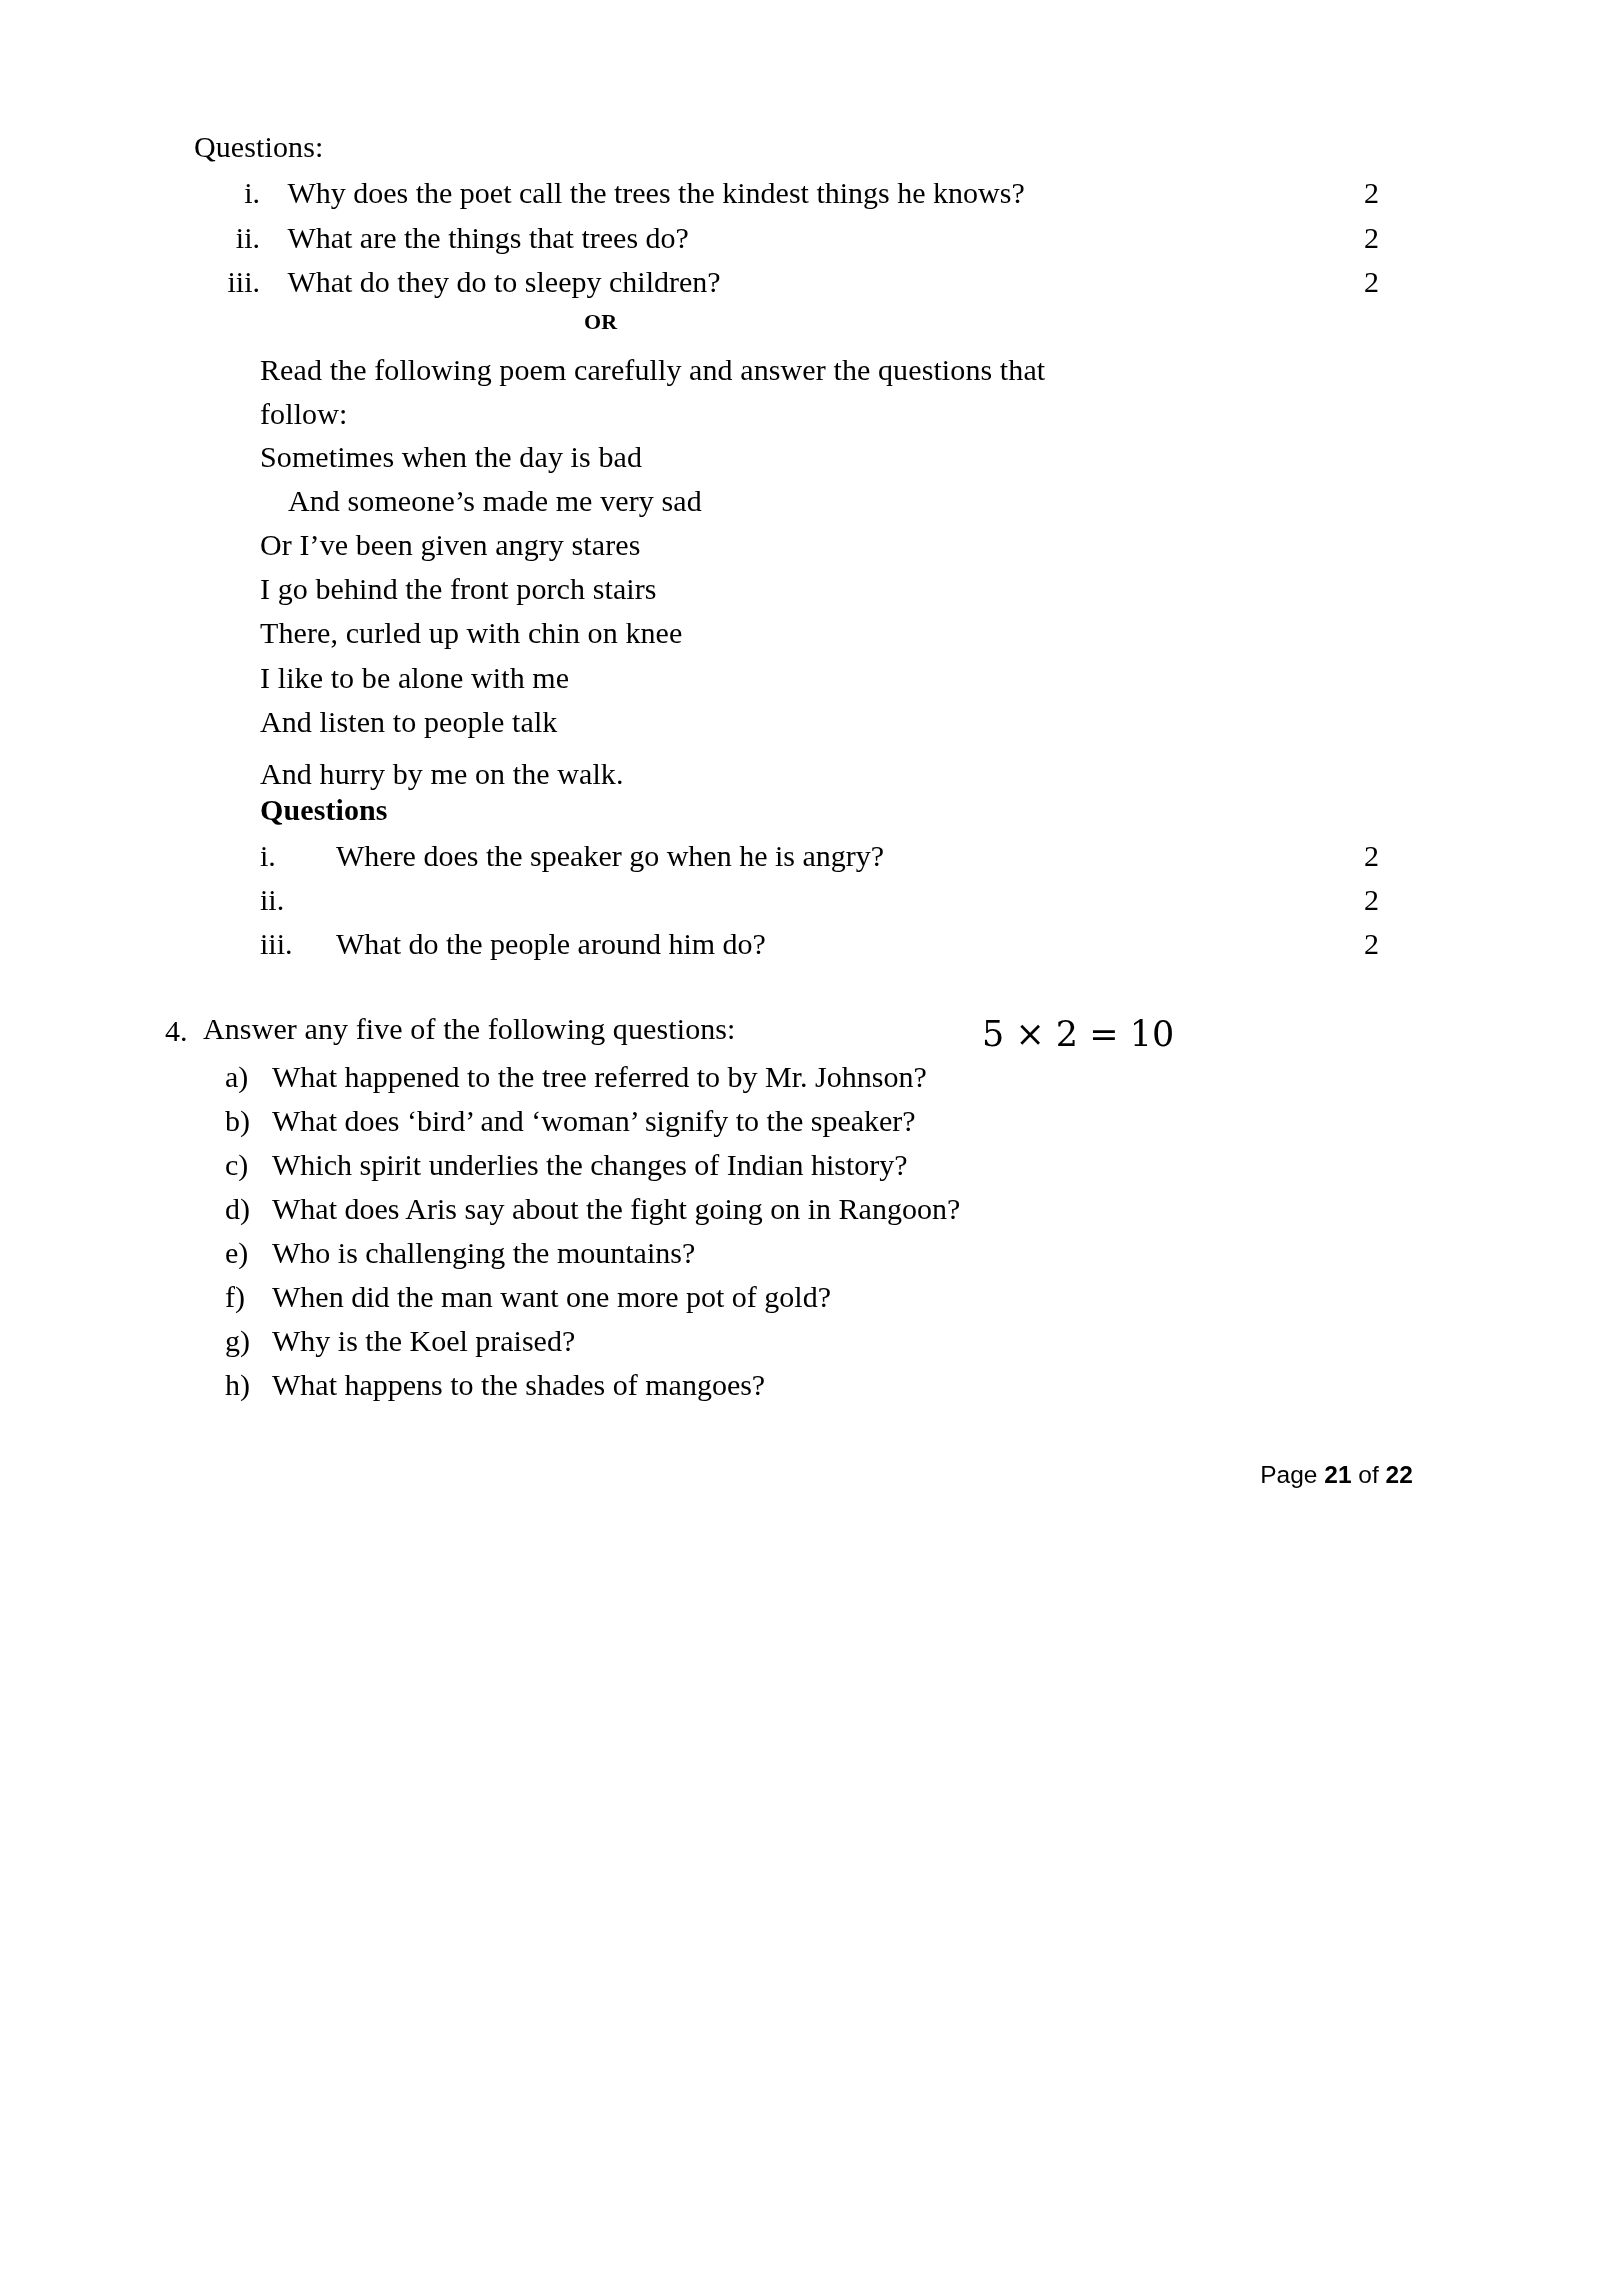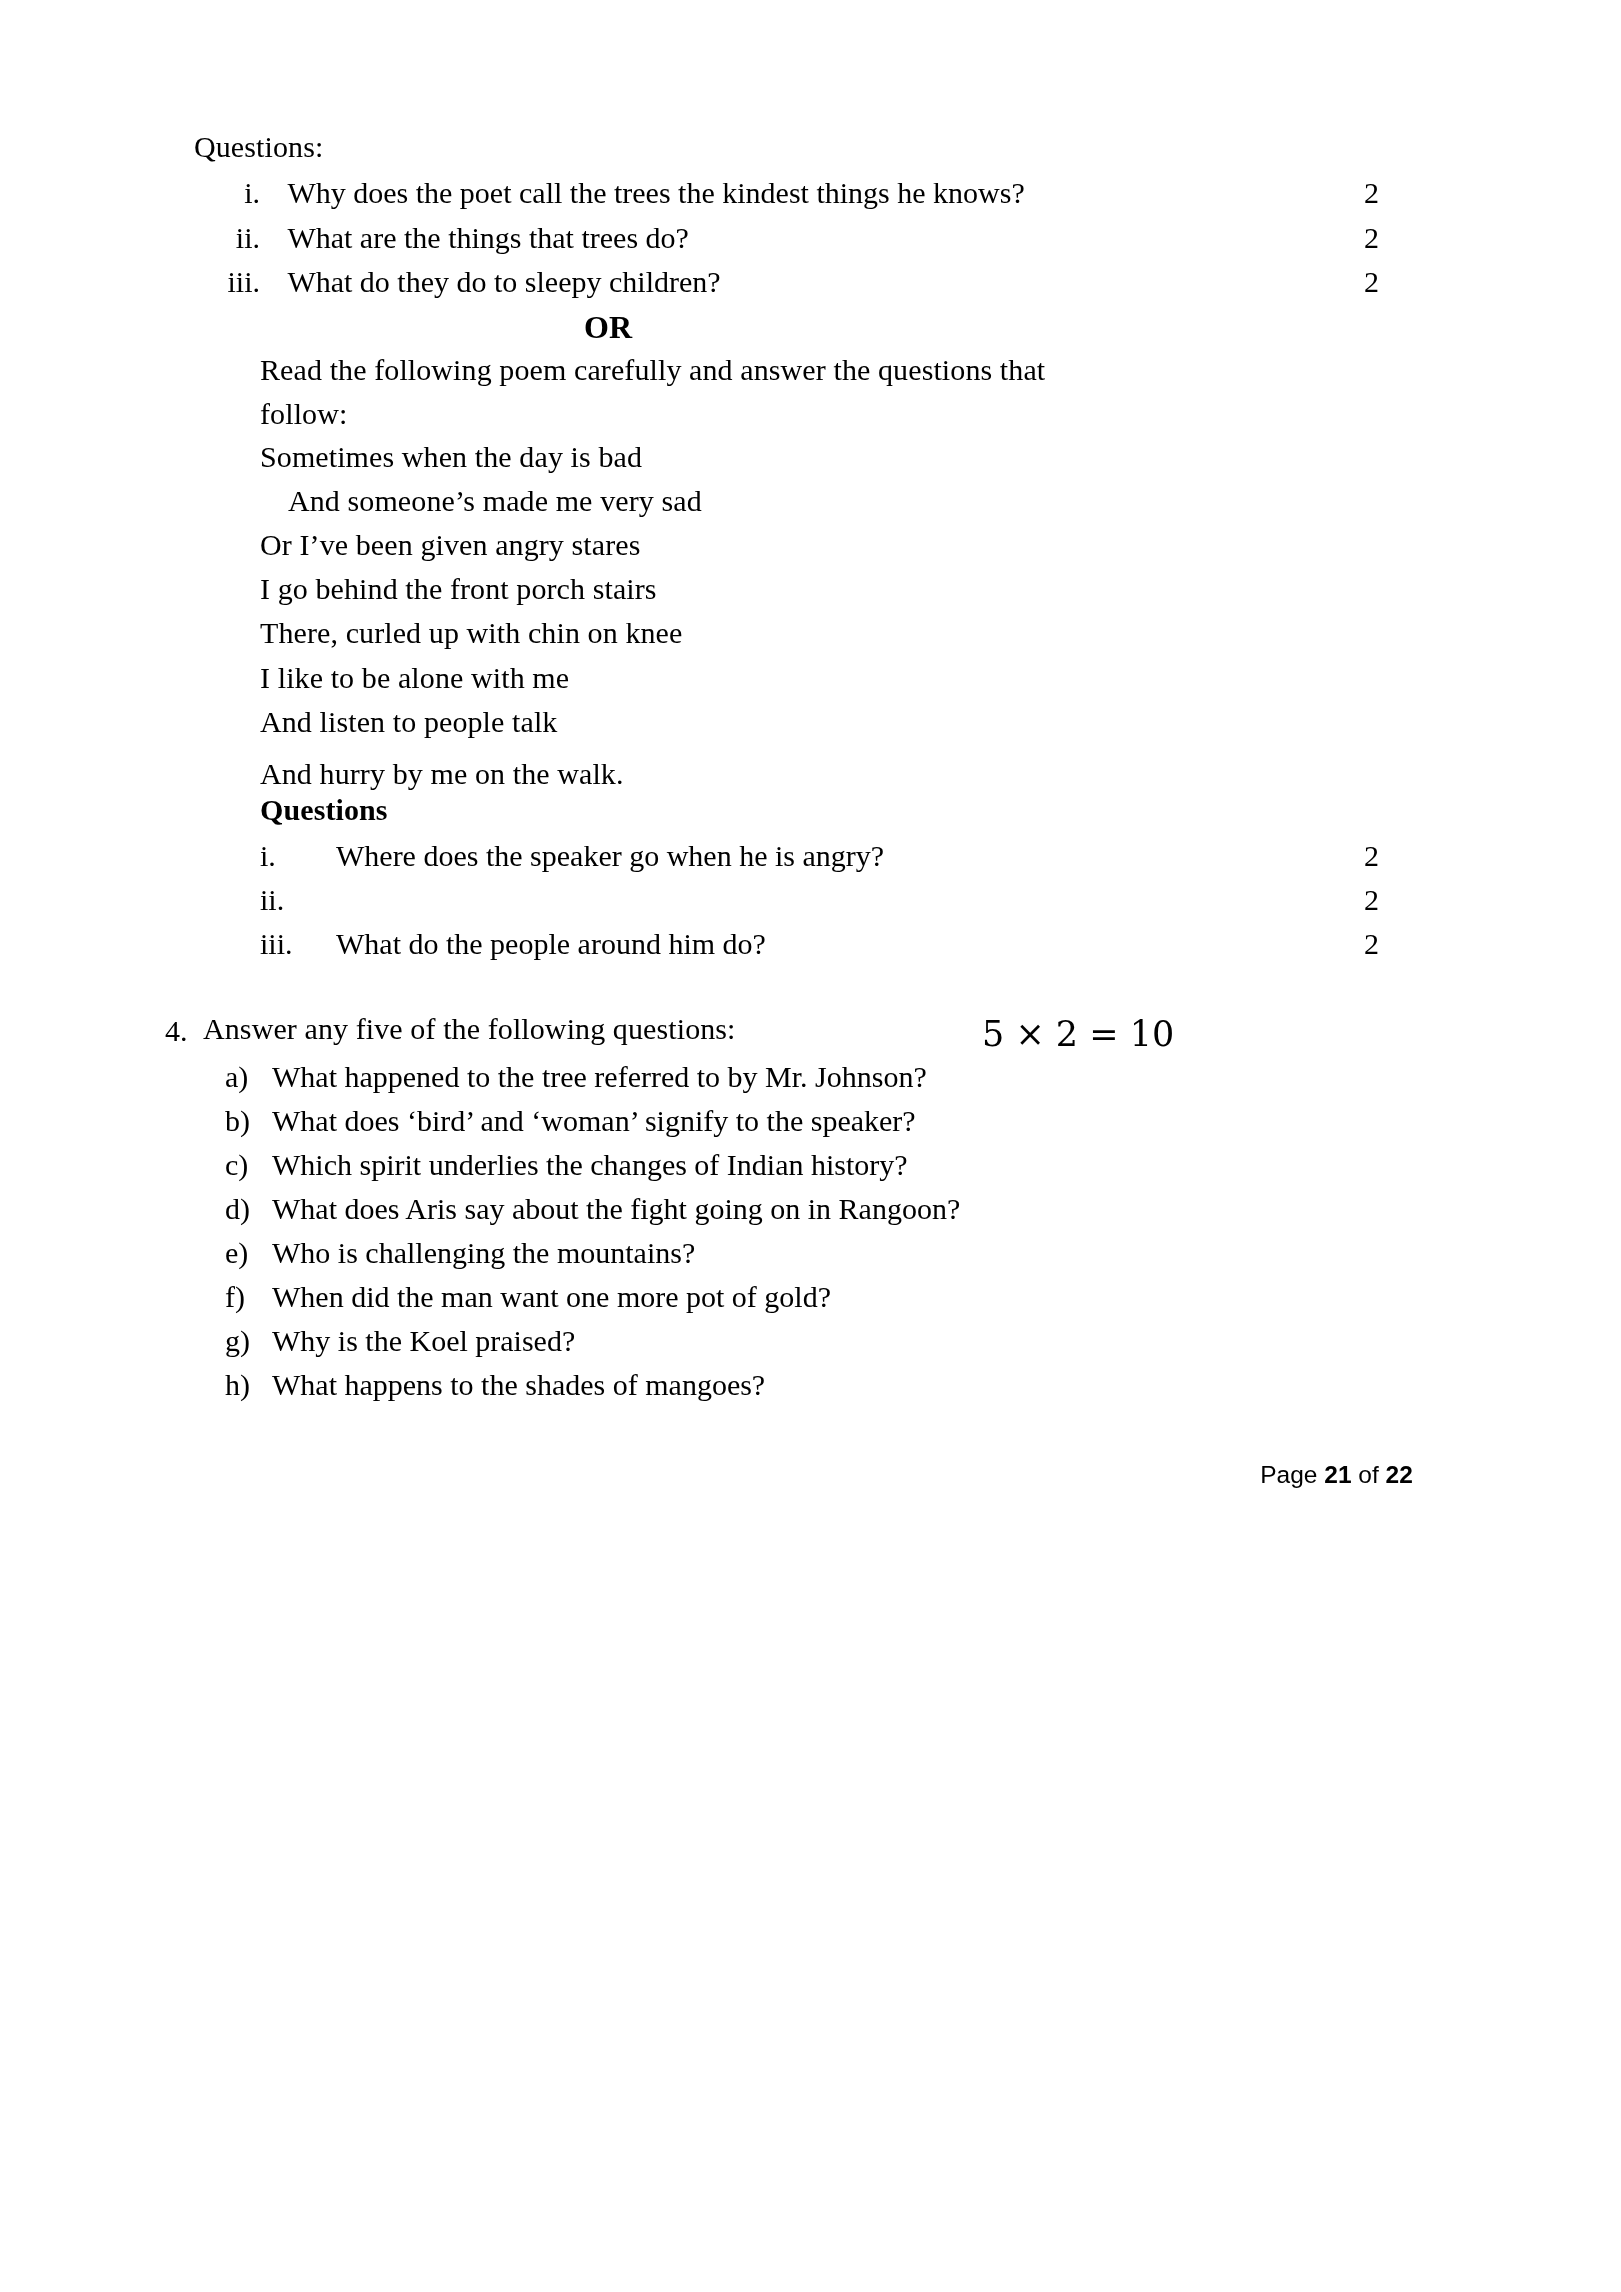--- a/index.html
+++ b/index.html
@@ -115,21 +115,21 @@
     <span class="q-text" style="margin-left:27.4px;">What are the things that trees do?</span>
   </div>
   <div class="marks" style="left:1364px; top:221px;">2</div>
 
   <div class="q-row" style="left:184px; top:265px;">
     <span class="rn-right">iii.</span>
     <span class="q-text" style="margin-left:27.4px;">What do they do to sleepy children?</span>
   </div>
   <div class="marks" style="left:1364px; top:265px;">2</div>
 
-  <div class="abs body-text bold" style="left:584px; top:311px; font-size:32px;">OR</div>
+  <div class="abs body-text bold" style="left:584px; top:311px; font-size:22px;">OR</div>
 
   <div class="abs body-text" style="left:260px; top:355px;">Read the following poem carefully and answer the questions that</div>
   <div class="abs body-text" style="left:260px; top:399px;">follow:</div>
 
   <div class="abs body-text" style="left:260px; top:442px;">Sometimes when the day is bad</div>
   <div class="abs body-text" style="left:260px; top:486px;margin-left:28px;">And someone’s made me very sad</div>
   <div class="abs body-text" style="left:260px; top:530px;">Or I’ve been given angry stares</div>
   <div class="abs body-text" style="left:260px; top:574px;">I go behind the front porch stairs</div>
   <div class="abs body-text" style="left:260px; top:618px;">There, curled up with chin on knee</div>
   <div class="abs body-text" style="left:260px; top:663px;">I like to be alone with me</div>

